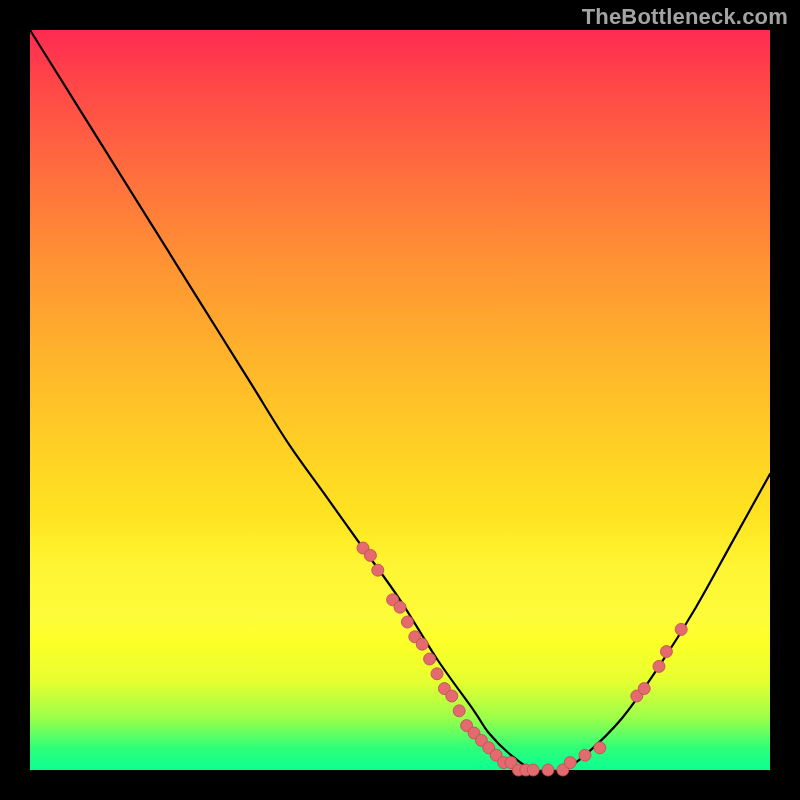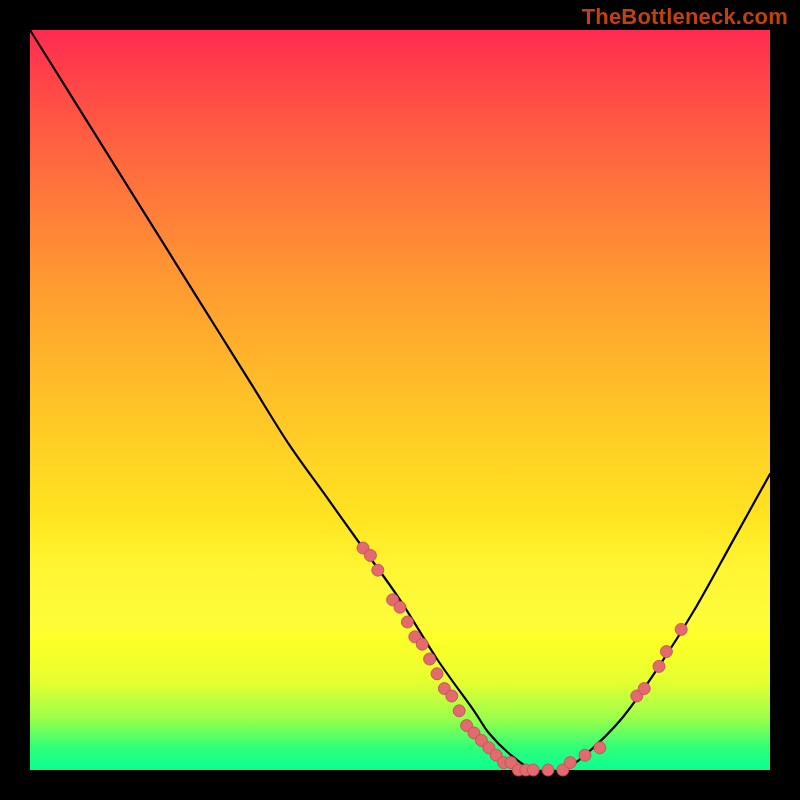--- a/index.html
+++ b/index.html
@@ -7,21 +7,21 @@
   .outer {
     position: relative;
     width: 800px;
     height: 800px;
     background: #000;
   }
   .watermark {
     position: absolute;
     top: 4px;
     right: 12px;
-    color: #c2410c;
+    color: #a3a3a3;
     font-family: Arial, Helvetica, sans-serif;
     font-size: 22px;
     font-weight: bold;
     letter-spacing: 0.2px;
     z-index: 5;
   }
   .plot {
     position: absolute;
     left: 30px;
     top: 30px;

